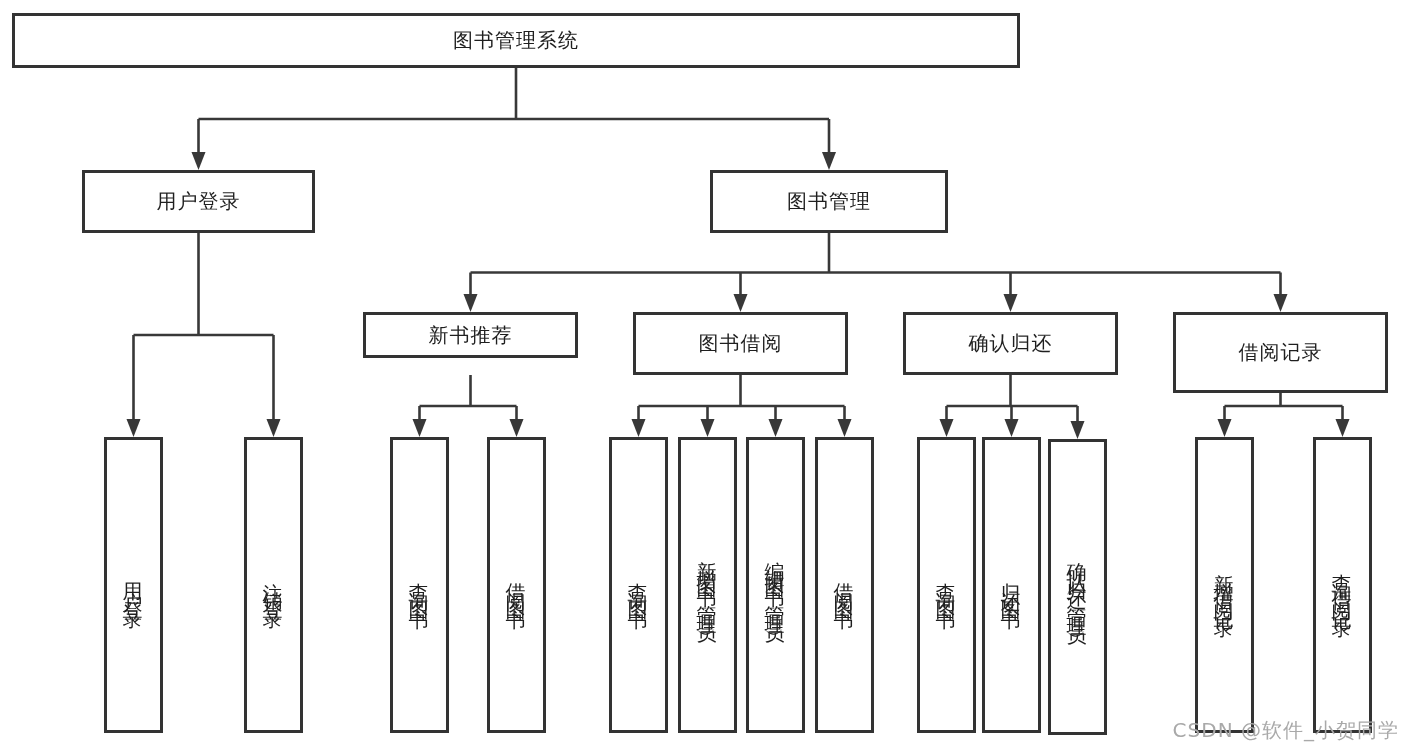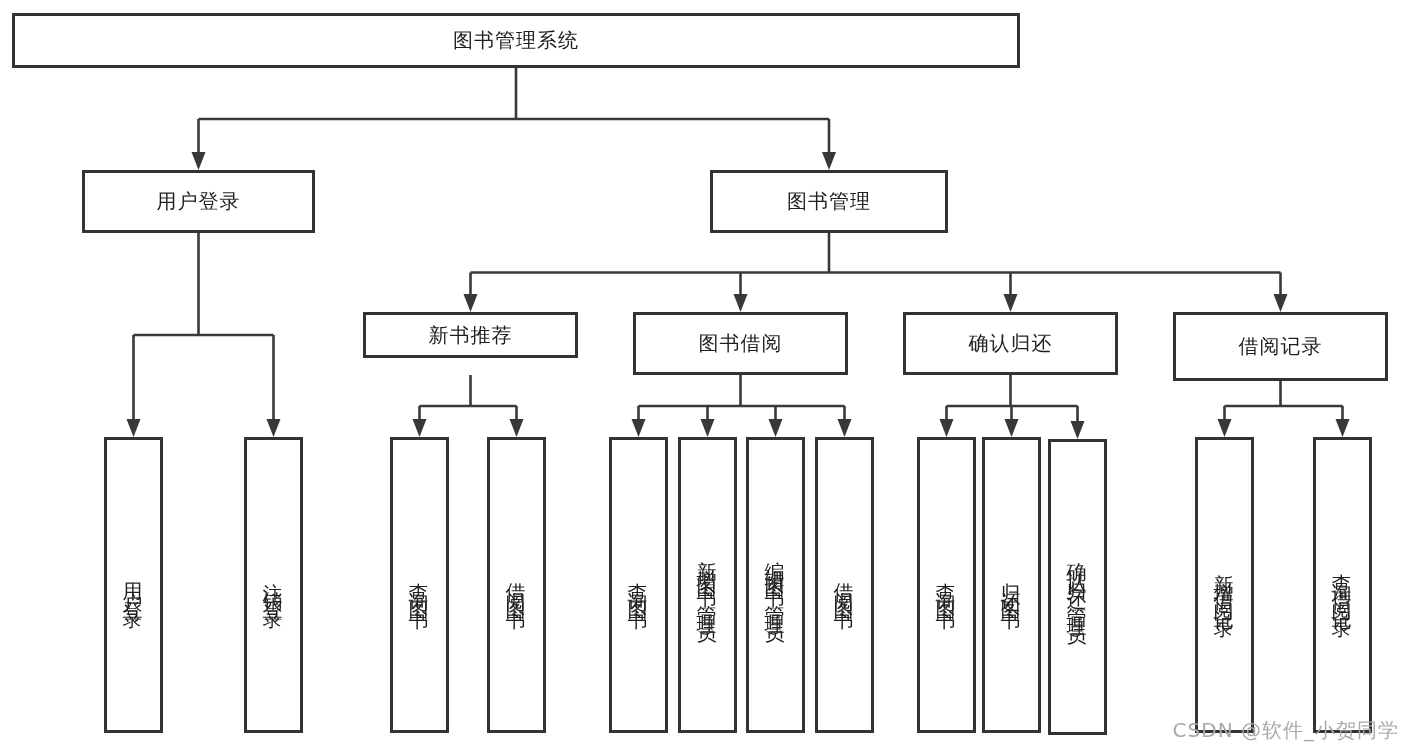--- a/index.html
+++ b/index.html
@@ -126,21 +126,21 @@
 
   <div class="node hbox" id="n-newbook" style="left:363px;top:312px;width:215px;height:46px">
     <span>新书推荐</span>
   </div>
   <div class="node hbox" id="n-borrow" style="left:633px;top:312px;width:215px;height:63px">
     <span>图书借阅</span>
   </div>
   <div class="node hbox" id="n-current" style="left:903px;top:312px;width:215px;height:63px">
     <span>确认归还</span>
   </div>
-  <div class="node hbox" id="n-record" style="left:1173px;top:312px;width:215px;height:69px">
+  <div class="node hbox" id="n-record" style="left:1173px;top:312px;width:215px;height:81px">
     <span>借阅记录</span>
   </div>
 
   <div class="node vbox" id="n-login-0" style="left:104px;top:437px;width:59px;height:296px">
     <span>用户登录</span>
   </div>
   <div class="node vbox" id="n-login-1" style="left:244px;top:437px;width:59px;height:296px">
     <span>注销登录</span>
   </div>
 

